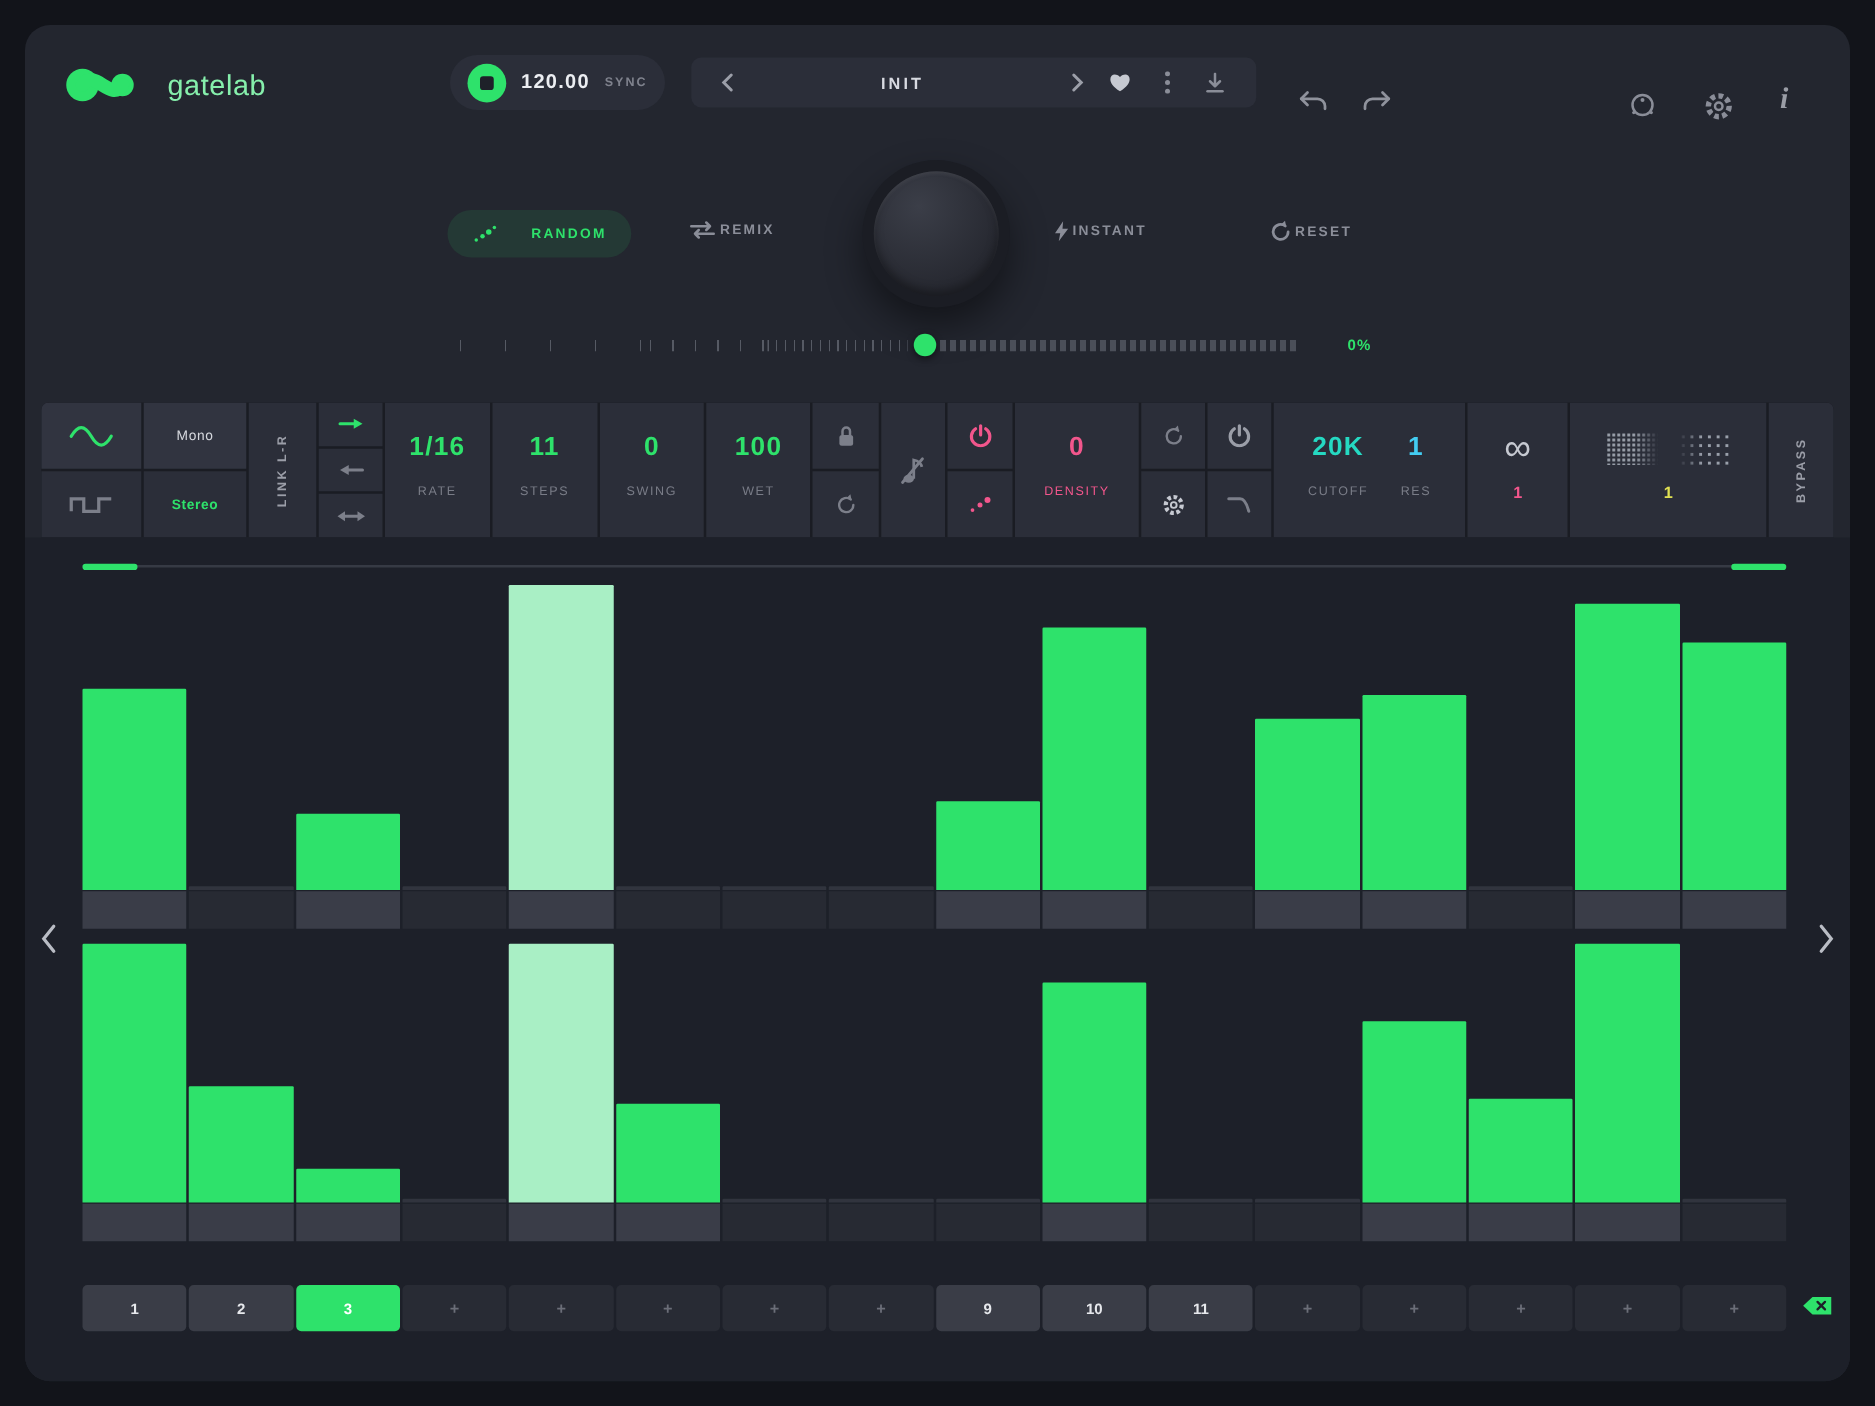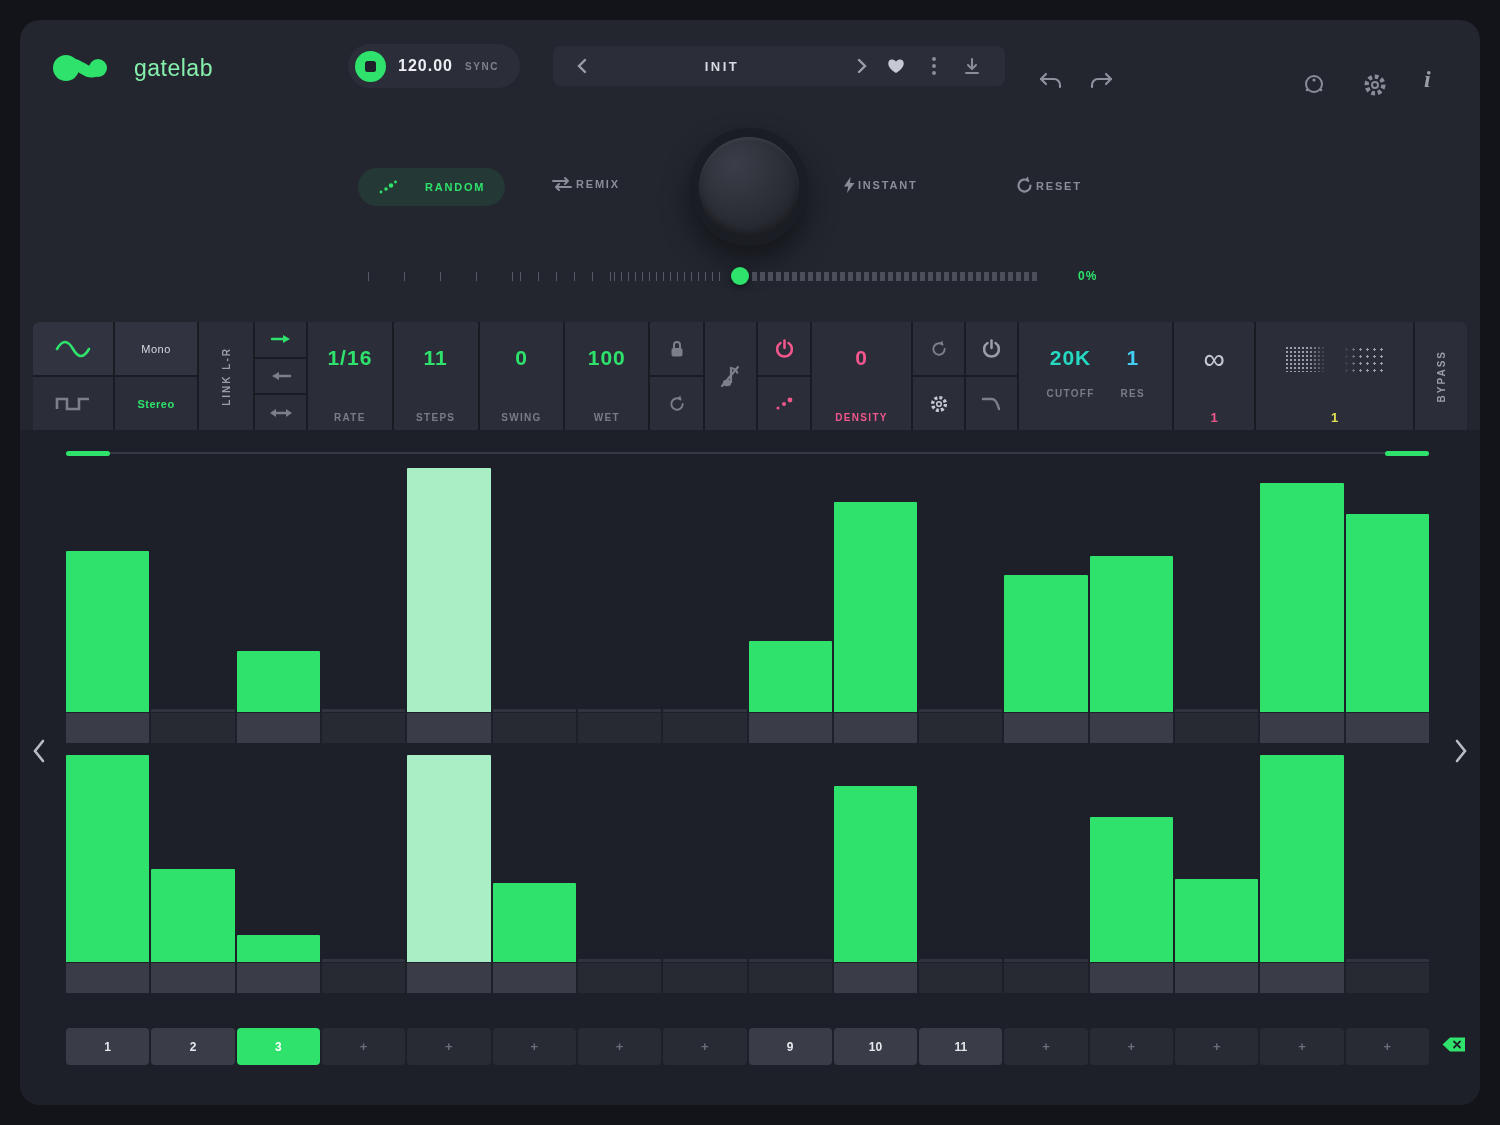--- a/index.html
+++ b/index.html
@@ -9,22 +9,22 @@
     -webkit-font-smoothing:antialiased;
   }
   .app{
     position:absolute;left:20px;top:20px;width:1460px;height:1085px;
     background:#23262f;border-radius:20px;overflow:hidden;
   }
   
   .logo-wrap{position:absolute;left:32px;top:32px;display:flex;align-items:center;gap:12px;}
   .logo-text{color:#86efac;font-size:23px;letter-spacing:.5px;font-weight:400;}
   .transport{
-    position:absolute;left:328px;top:24px;width:172px;height:44px;border-radius:24px;
-    background:#2b2e39;display:flex;align-items:center;gap:12px;padding:0 14px 0 7px;box-sizing:border-box;
+    position:absolute;left:340px;top:24px;width:172px;height:44px;border-radius:24px;
+    background:#2b2e39;display:flex;align-items:center;gap:12px;padding:0 14px 0 7px;box-sizing:border-box;justify-content:flex-end;
   }
   .stop-btn{width:31px;height:31px;border-radius:50%;background:#2ee26b;display:flex;align-items:center;justify-content:center;cursor:pointer;}
   .stop-btn .sq{width:11px;height:11px;border-radius:2.5px;background:#1e2129;}
   .bpm{color:#eceef2;font-size:16px;font-weight:bold;letter-spacing:1px;}
   .sync{color:#7f828d;font-size:10px;font-weight:bold;letter-spacing:1.6px;}
   .preset-bar{
     position:absolute;left:533px;top:26px;width:452px;height:40px;border-radius:8px;
     background:#2b2e39;display:flex;align-items:center;box-sizing:border-box;padding:0 14px;
   }
   .preset-bar .chev{width:30px;display:flex;align-items:center;justify-content:center;cursor:pointer;}
@@ -60,32 +60,32 @@
   .dashbar{position:absolute;left:384px;top:5px;width:286px;height:9px;
     background:repeating-linear-gradient(90deg,#4b4f59 0 5px,transparent 5px 8px);}
   .slider-handle{position:absolute;left:363px;top:0;width:18px;height:18px;border-radius:50%;
     background:#2ee26b;box-shadow:0 2px 6px rgba(0,0,0,.5);cursor:pointer;}
   .pct{position:absolute;left:1058px;top:249px;color:#2ee26b;font-size:12px;font-weight:bold;letter-spacing:1px;}
   
   .toolbar{
     position:absolute;left:13px;top:302px;width:1434px;height:108px;
     display:flex;gap:2px;background:#1a1c23;border-radius:6px 6px 0 0;overflow:hidden;
   }
-  .cell{background:#2b2e39;display:flex;flex-direction:column;align-items:center;justify-content:center;flex-shrink:1;gap:24px;}
+  .cell{background:#2b2e39;display:flex;flex-direction:column;align-items:center;justify-content:center;flex-shrink:1;}
   .cell.stack{background:transparent;gap:2px;justify-content:stretch;}
   .half{background:#2b2e39;flex:1;width:100%;display:flex;align-items:center;justify-content:center;cursor:pointer;}
   .half.sel{background:#313440;}
   .third{background:#2b2e39;flex:1;width:100%;display:flex;align-items:center;justify-content:center;cursor:pointer;}
   .vcell .vtext{writing-mode:vertical-rl;transform:rotate(180deg);color:#9b9ea8;font-size:10px;font-weight:bold;letter-spacing:2px;}
   .val-cell{justify-content:flex-start;padding-top:24px;box-sizing:border-box;cursor:ns-resize;}
   .val{font-size:21px;font-weight:bold;letter-spacing:1px;color:#2ee26b;}
   .val.pink{color:#f2568c;}
   .val.teal{color:#25d9c2;}
   .val.cyan{color:#43cdf2;}
-  .lbl{margin-top:18px;font-size:10px;font-weight:bold;letter-spacing:1.3px;color:#797c87;}
+  .lbl{margin-top:18px;font-size:10px;font-weight:normal;letter-spacing:1.3px;color:#797c87;}
   .lbl.pink{color:#f2568c;}
   .mono-lbl{color:#d6d8de;font-size:11px;font-weight:normal;letter-spacing:.5px;}
   .stereo-lbl{color:#2ee26b;font-size:11px;font-weight:bold;letter-spacing:.5px;}
   .duo{flex-direction:row;gap:26px;align-items:stretch;}
   .duo .col{display:flex;flex-direction:column;align-items:center;justify-content:flex-start;padding-top:24px;}
   .inf-sym{color:#c6c9d1;font-size:30px;line-height:26px;}
   .small-val{font-size:13px;font-weight:bold;margin-top:14px;}
   .small-val.pink{color:#f2568c;}
   .small-val.yellow{color:#e0e052;}
   .tex-row{display:flex;gap:16px;align-items:center;}

